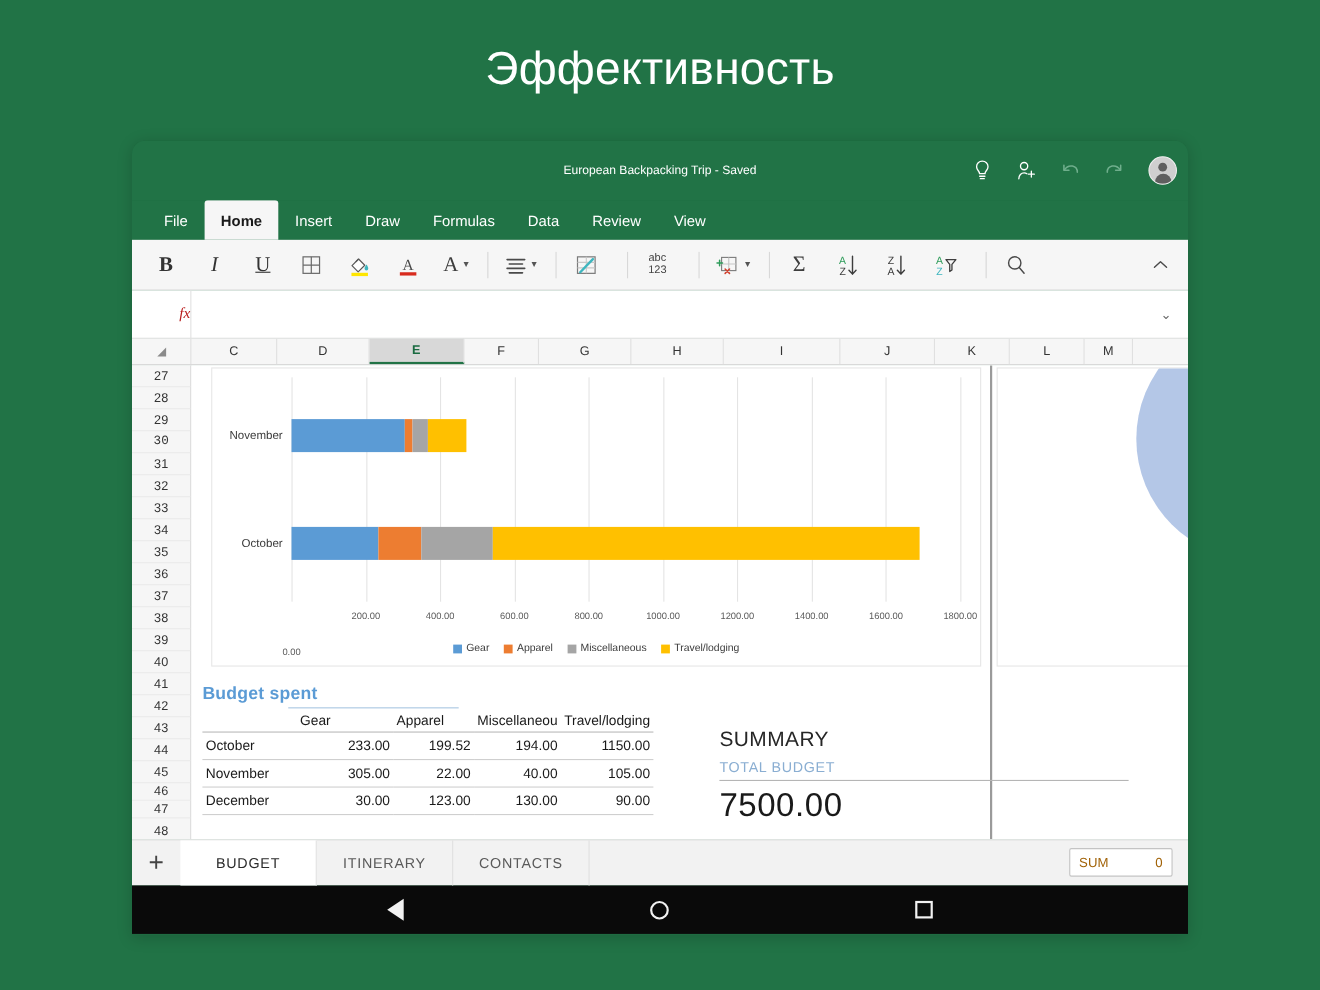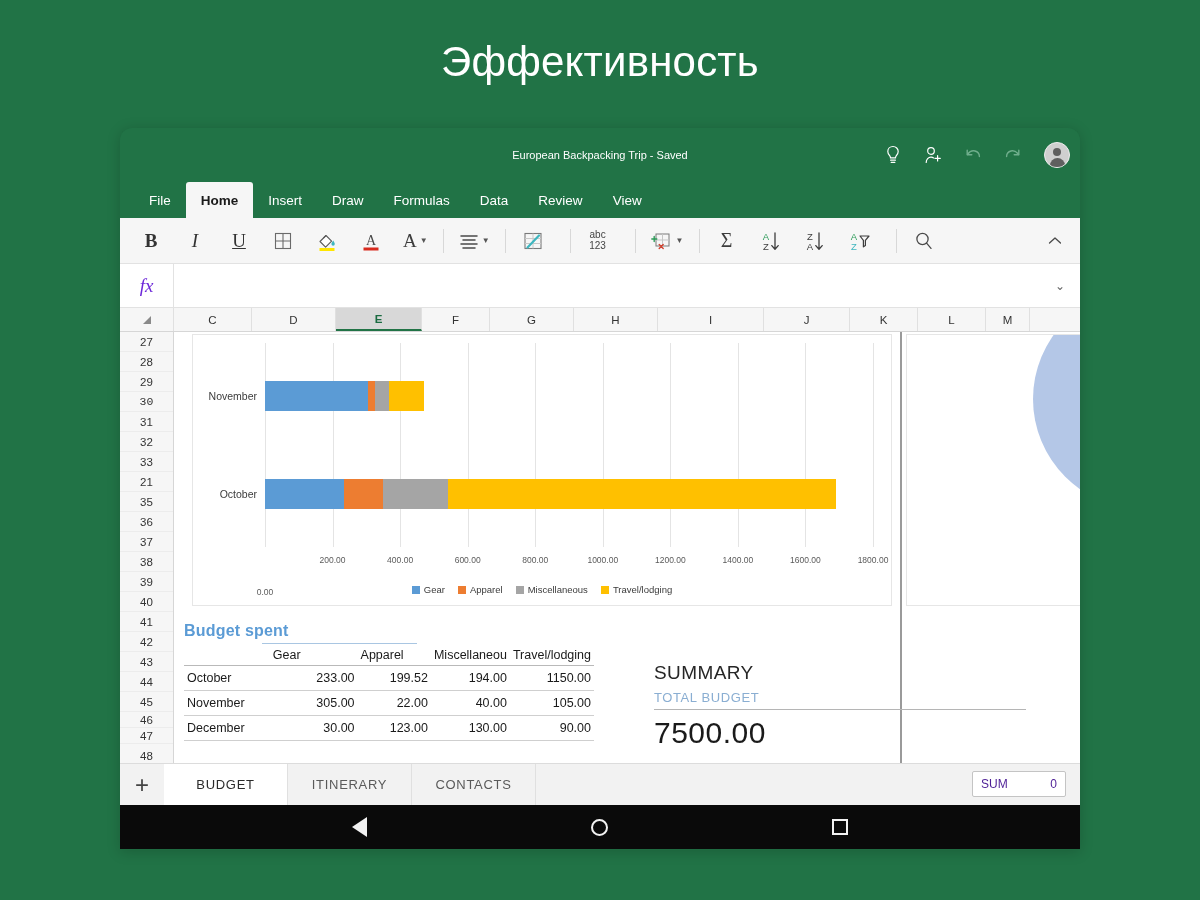--- a/index.html
+++ b/index.html
@@ -82,22 +82,22 @@
   .glyph-u { text-decoration: underline; font-size: 19px; font-family: "Liberation Serif", serif; }
   .numfmt { font-size: 10px; line-height: 10.5px; text-align: center; color: #444; }
   .spacer { flex: 1; }
 
   
   .formula-bar {
     height: 44px; background: #ffffff; display: flex; align-items: center;
     border-bottom: 1px solid #e2e2e2;
   }
   .fx {
-    width: 54px; text-align: center; font-family: "Liberation Serif", serif;
-    font-style: italic; font-size: 19px; color: #6d28d9;
+    width: 54px; text-align: right; font-family: "Liberation Serif", serif;
+    font-style: italic; font-size: 14px; color: #b91c1c;
     border-right: 1px solid #e2e2e2; height: 44px; line-height: 44px;
   }
   .formula-input { flex: 1; height: 44px; border: none; outline: none; font-size: 13px; padding: 0 10px; background: transparent; }
   .fb-chevron { width: 40px; text-align: center; color: #666; font-size: 12px; cursor: pointer; }
 
   
   .col-headers {
     height: 24px; background: #f6f6f6; display: flex; align-items: stretch;
     border-bottom: 1px solid #d6d6d6; font-size: 11.5px; color: #333;
   }
@@ -188,21 +188,21 @@
   .stab {
     min-width: 124px; padding: 0 18px; display: flex; align-items: center; justify-content: center;
     font-size: 13px; color: #5a5a5a; letter-spacing: .7px; cursor: pointer;
     border-right: 1px solid #e0e0e0;
   }
   .stab.active { background: #ffffff; color: #2b2b2b; }
   .sum-box {
     margin: 7px 14px 7px auto; min-width: 94px; height: 26px;
     border: 1px solid #c4c4c4; background: #fff; border-radius: 2px;
     display: flex; align-items: center; justify-content: space-between;
-    padding: 0 8px; font-size: 12px; color: #4c1d95;
+    padding: 0 8px; font-size: 12px; color: #a16207;
   }
 
   
   .navbar {
     height: 44px; background: #0a0a0a; display: flex; align-items: center;
     justify-content: space-around; padding: 0 120px;
   }
   .nav-back { width: 0; height: 0; border-top: 10px solid transparent; border-bottom: 10px solid transparent; border-right: 15px solid #f2f2f2; cursor: pointer; }
   .nav-home { width: 17px; height: 17px; border: 2px solid #f2f2f2; border-radius: 50%; cursor: pointer; }
   .nav-recent { width: 16px; height: 16px; border: 2px solid #f2f2f2; cursor: pointer; }
@@ -397,21 +397,21 @@
 
   <div class="grid-area">
     <div class="row-gutter" id="rowh-host">
         <div class="rowh" style="height: 20px;">27</div>
         <div class="rowh" style="height: 20px;">28</div>
         <div class="rowh" style="height: 20px;">29</div>
         <div class="rowh" style="height: 20px; font-family: Liberation Mono, monospace;">30</div>
         <div class="rowh" style="height: 20px;">31</div>
         <div class="rowh" style="height: 20px;">32</div>
         <div class="rowh" style="height: 20px;">33</div>
-        <div class="rowh" style="height: 20px;">21</div>
+        <div class="rowh" style="height: 20px;">34</div>
         <div class="rowh" style="height: 20px;">35</div>
         <div class="rowh" style="height: 20px;">36</div>
         <div class="rowh" style="height: 20px;">37</div>
         <div class="rowh" style="height: 20px;">38</div>
         <div class="rowh" style="height: 20px;">39</div>
         <div class="rowh" style="height: 20px;">40</div>
         <div class="rowh" style="height: 20px;">41</div>
         <div class="rowh" style="height: 20px;">42</div>
         <div class="rowh" style="height: 20px;">43</div>
         <div class="rowh" style="height: 20px;">44</div>

